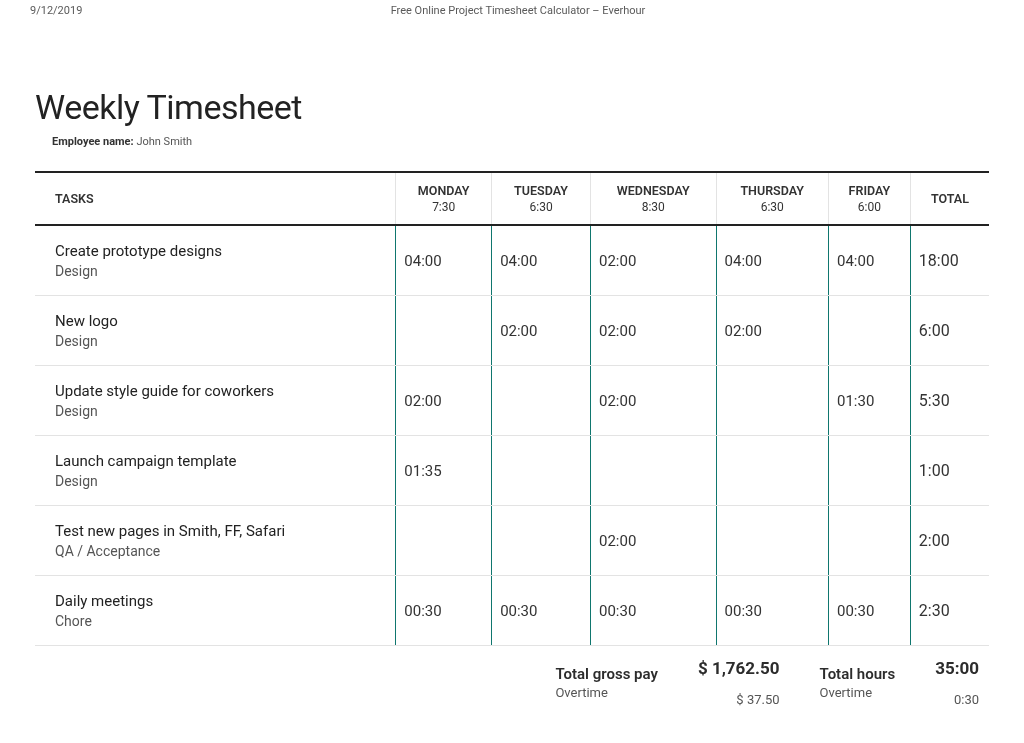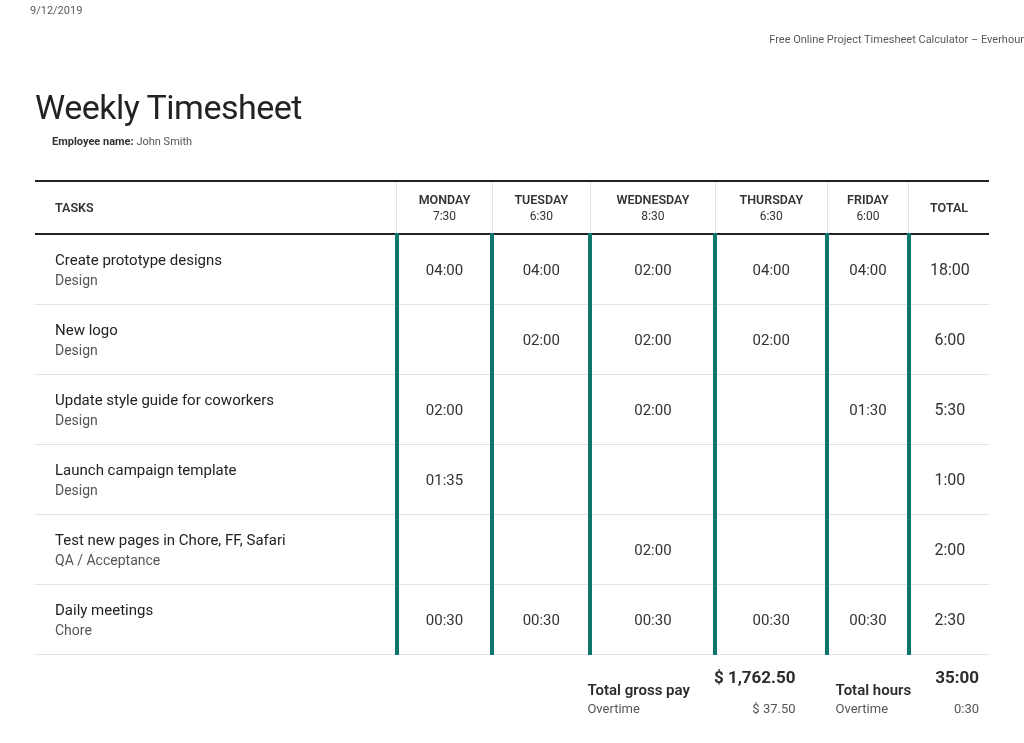--- a/index.html
+++ b/index.html
@@ -12,37 +12,37 @@
     background: #ffffff;
     position: relative;
   }
   .print-header {
     display: flex;
     justify-content: space-between;
     font-size: 11px;
     color: #5a5a5a;
     padding: 4px 30px 0 30px;
   }
-  .print-header .center { position: absolute; left: 12px; right: 0; text-align: right; pointer-events: none; margin-top: 29px; }
+  .print-header .center { position: absolute; left: 12px; right: 0; text-align: center; pointer-events: none; }
   .content {
     padding: 30px 35px 0 35px;
   }
   h1.title {
     font-size: 34px;
     font-weight: 400;
     letter-spacing: -0.5px;
     margin: 40px 0 8px 0;
     color: #222;
   }
   .employee-line { font-size: 11px; color: #555; }
   .employee-line .label { font-weight: 700; color: #333; padding-left: 17px; }
   table.timesheet {
     width: 100%;
     border-collapse: collapse;
-    margin-top: 32px;
+    margin-top: 23px;
     font-size: 14px;
   }
   table.timesheet thead th {
     font-size: 12.5px;
     font-weight: 600;
     text-align: center;
     padding: 10px 8px;
     color: #333;
     border-top: 2px solid #222;
     border-bottom: 2px solid #222;
@@ -55,24 +55,24 @@
     border-left: none;
   }
   table.timesheet thead th .sub {
     display: block;
     font-weight: 400;
     font-size: 12px;
     margin-top: 2px;
     color: #333;
   }
   table.timesheet tbody td {
-    text-align: center;
+    text-align: left;
     padding: 16px 8px;
     border-bottom: 1px solid #e3e3e3;
-    border-left: 4px solid #0f766e;
+    border-left: 1px solid #0f766e;
     font-size: 15px;
     color: #333;
   }
   table.timesheet tbody td:first-child {
     text-align: left;
     padding-left: 20px;
     border-left: none;
   }
   table.timesheet tbody td.total-col {
     font-weight: 400;
@@ -81,21 +81,21 @@
   .task-name { font-size: 15px; color: #222; }
   .task-cat  { font-size: 14px; color: #555; margin-top: 3px; }
   .summary {
     display: flex;
     justify-content: flex-end;
     gap: 40px;
     margin-top: 12px;
     padding-right: 10px;
     font-size: 14px;
   }
-  .summary .block { display: flex; gap: 24px; align-items: flex-end; }
+  .summary .block { display: flex; gap: 40px; align-items: center; }
   .summary .labels { text-align: left; }
   .summary .values { text-align: right; }
   .summary .main-l { font-weight: 600; font-size: 15px; }
   .summary .sub-l  { font-size: 13px; color: #555; margin-top: 2px; }
   .summary .main-v { font-weight: 700; font-size: 17px; }
   .summary .sub-v  { font-size: 13px; color: #555; margin-top: 14px; }
   .supervisor {
     font-size: 12px;
     color: #555;
     margin-top: 40px;
@@ -189,21 +189,21 @@
           </td>
           <td>01:35</td>
           <td></td>
           <td></td>
           <td></td>
           <td></td>
           <td class="total-col">1:00</td>
         </tr>
         <tr>
           <td>
-            <div class="task-name">Test new pages in Chore, FF, Safari</div>
+            <div class="task-name">Test new pages in Smith, FF, Safari</div>
             <div class="task-cat">QA / Acceptance</div>
           </td>
           <td></td>
           <td></td>
           <td>02:00</td>
           <td></td>
           <td></td>
           <td class="total-col">2:00</td>
         </tr>
         <tr>

